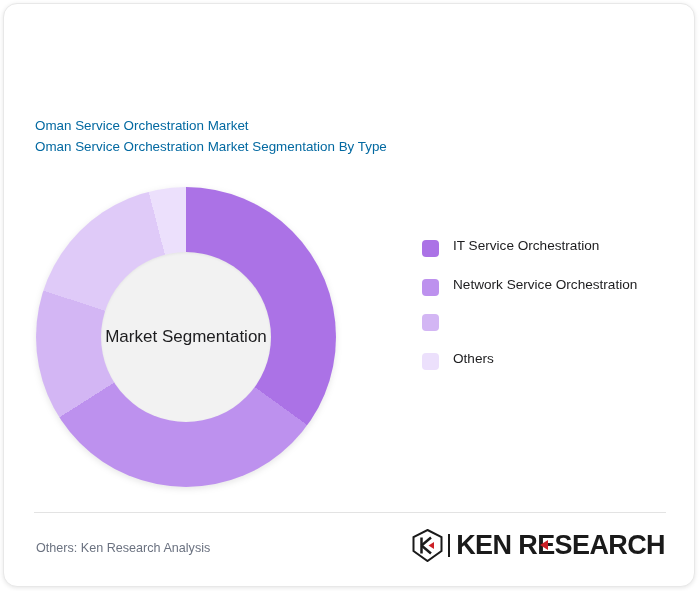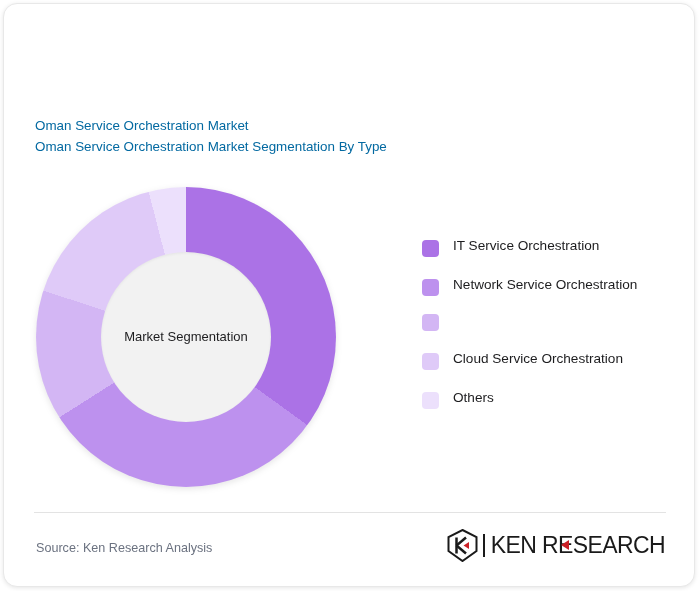--- a/index.html
+++ b/index.html
@@ -74,21 +74,21 @@
     margin-left: -85px;
     margin-top: -85px;
     border-radius: 50%;
     background: #f2f2f2;
     box-shadow: inset 0 1px 3px rgba(0,0,0,0.06);
     display: flex;
     align-items: center;
     justify-content: center;
   }
   .donut-center-label {
-    font-size: 13px;
+    font-size: 17px;
     color: #1d1d1f;
     line-height: 1.2;
     white-space: nowrap;
   }
   
   .legend {
     position: absolute;
     left: 418px;
     top: 231px;
     width: 262px;
@@ -140,22 +140,22 @@
     height: 33px;
     flex: 0 0 auto;
   }
   .logo-sep {
     width: 2px;
     height: 23px;
     background: #1a1a1a;
     margin: 0 6px 0 5px;
   }
   .logo-text {
-    font-size: 23px;
-    font-weight: normal;
+    font-size: 27px;
+    font-weight: bold;
     letter-spacing: -0.6px;
     color: #1a1a1a;
     display: flex;
     line-height: 1;
   }
   .logo-e-wrap {
     position: relative;
     display: inline-block;
   }
   .logo-tri {
@@ -194,32 +194,28 @@
         <span class="legend-label">IT Service Orchestration</span>
       </div>
       <div class="legend-item">
         <span class="legend-swatch" style="background: rgb(189, 145, 238);"></span>
         <span class="legend-label">Network Service Orchestration</span>
       </div>
       <div class="legend-item">
         <span class="legend-swatch" style="background: rgb(211, 182, 244);"></span>
       </div>
       <div class="legend-item">
-        <span class="legend-swatch" style="background: rgb(223, 202, 248);"></span>
-        <span class="legend-label">Cloud Service Orchestration</span>
-      </div>
-      <div class="legend-item">
         <span class="legend-swatch" style="background: rgb(236, 224, 252);"></span>
         <span class="legend-label">Others</span>
       </div>
     </div>
 
   <div class="divider"></div>
 
-  <div class="source">Source: Ken Research Analysis</div>
+  <div class="source">Others: Ken Research Analysis</div>
 
   <div class="logo">
     <svg class="logo-mark" viewBox="0 0 62 66">
       <path d="M31 2 L59 16 L59 44 L31 64 L3 44 L3 16 Z" fill="none" stroke="#1a1a1a" stroke-width="4"></path>
       <path d="M19 17 L19 49" stroke="#1a1a1a" stroke-width="5" fill="none"></path>
       <path d="M19 33 L38 17" stroke="#1a1a1a" stroke-width="5" fill="none"></path>
       <path d="M19 33 L38 49" stroke="#1a1a1a" stroke-width="5" fill="none"></path>
       <path d="M44 26 L44 40 L33 33 Z" fill="#cc2026"></path>
     </svg>
     <div class="logo-sep"></div>

